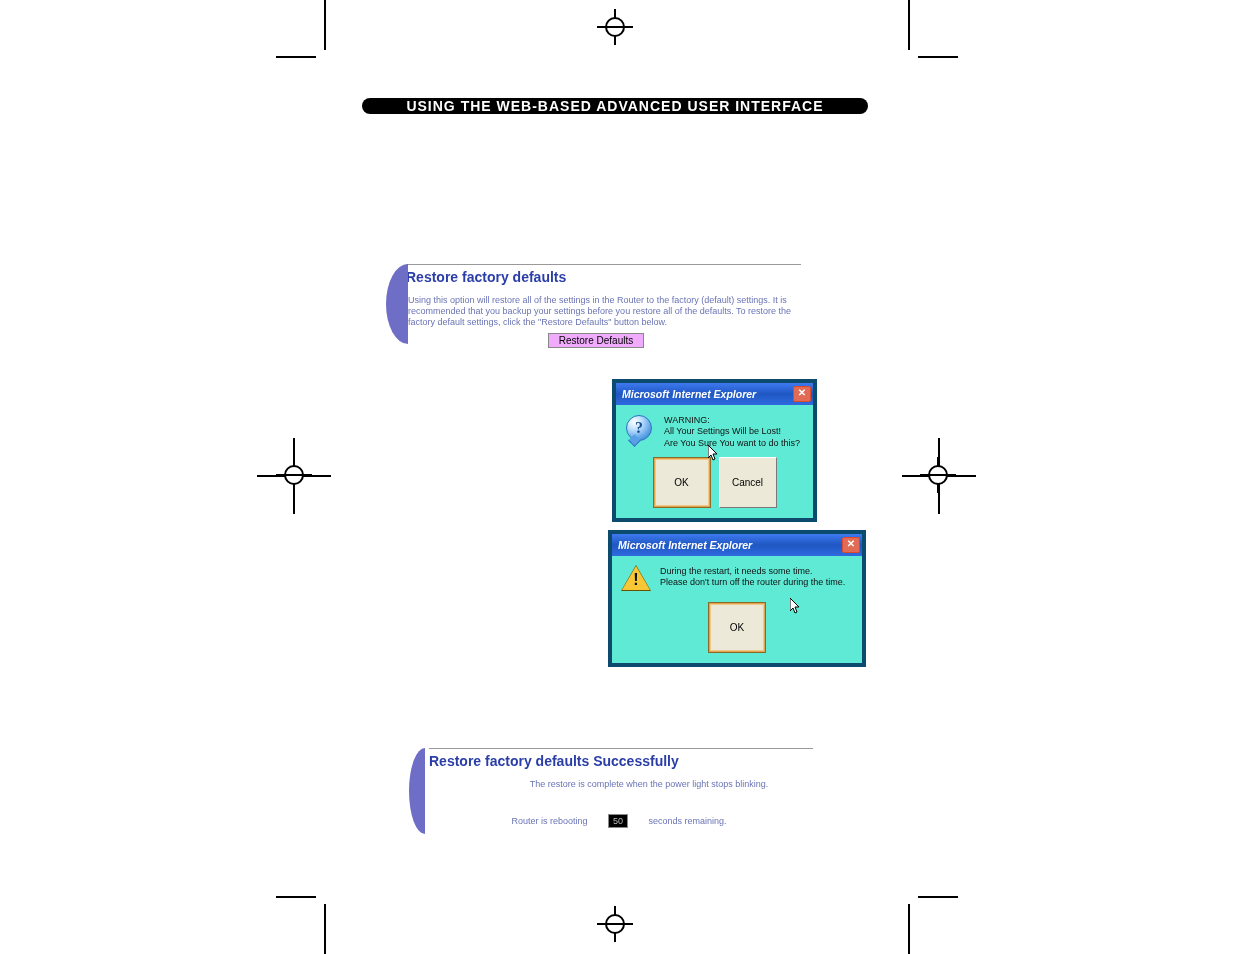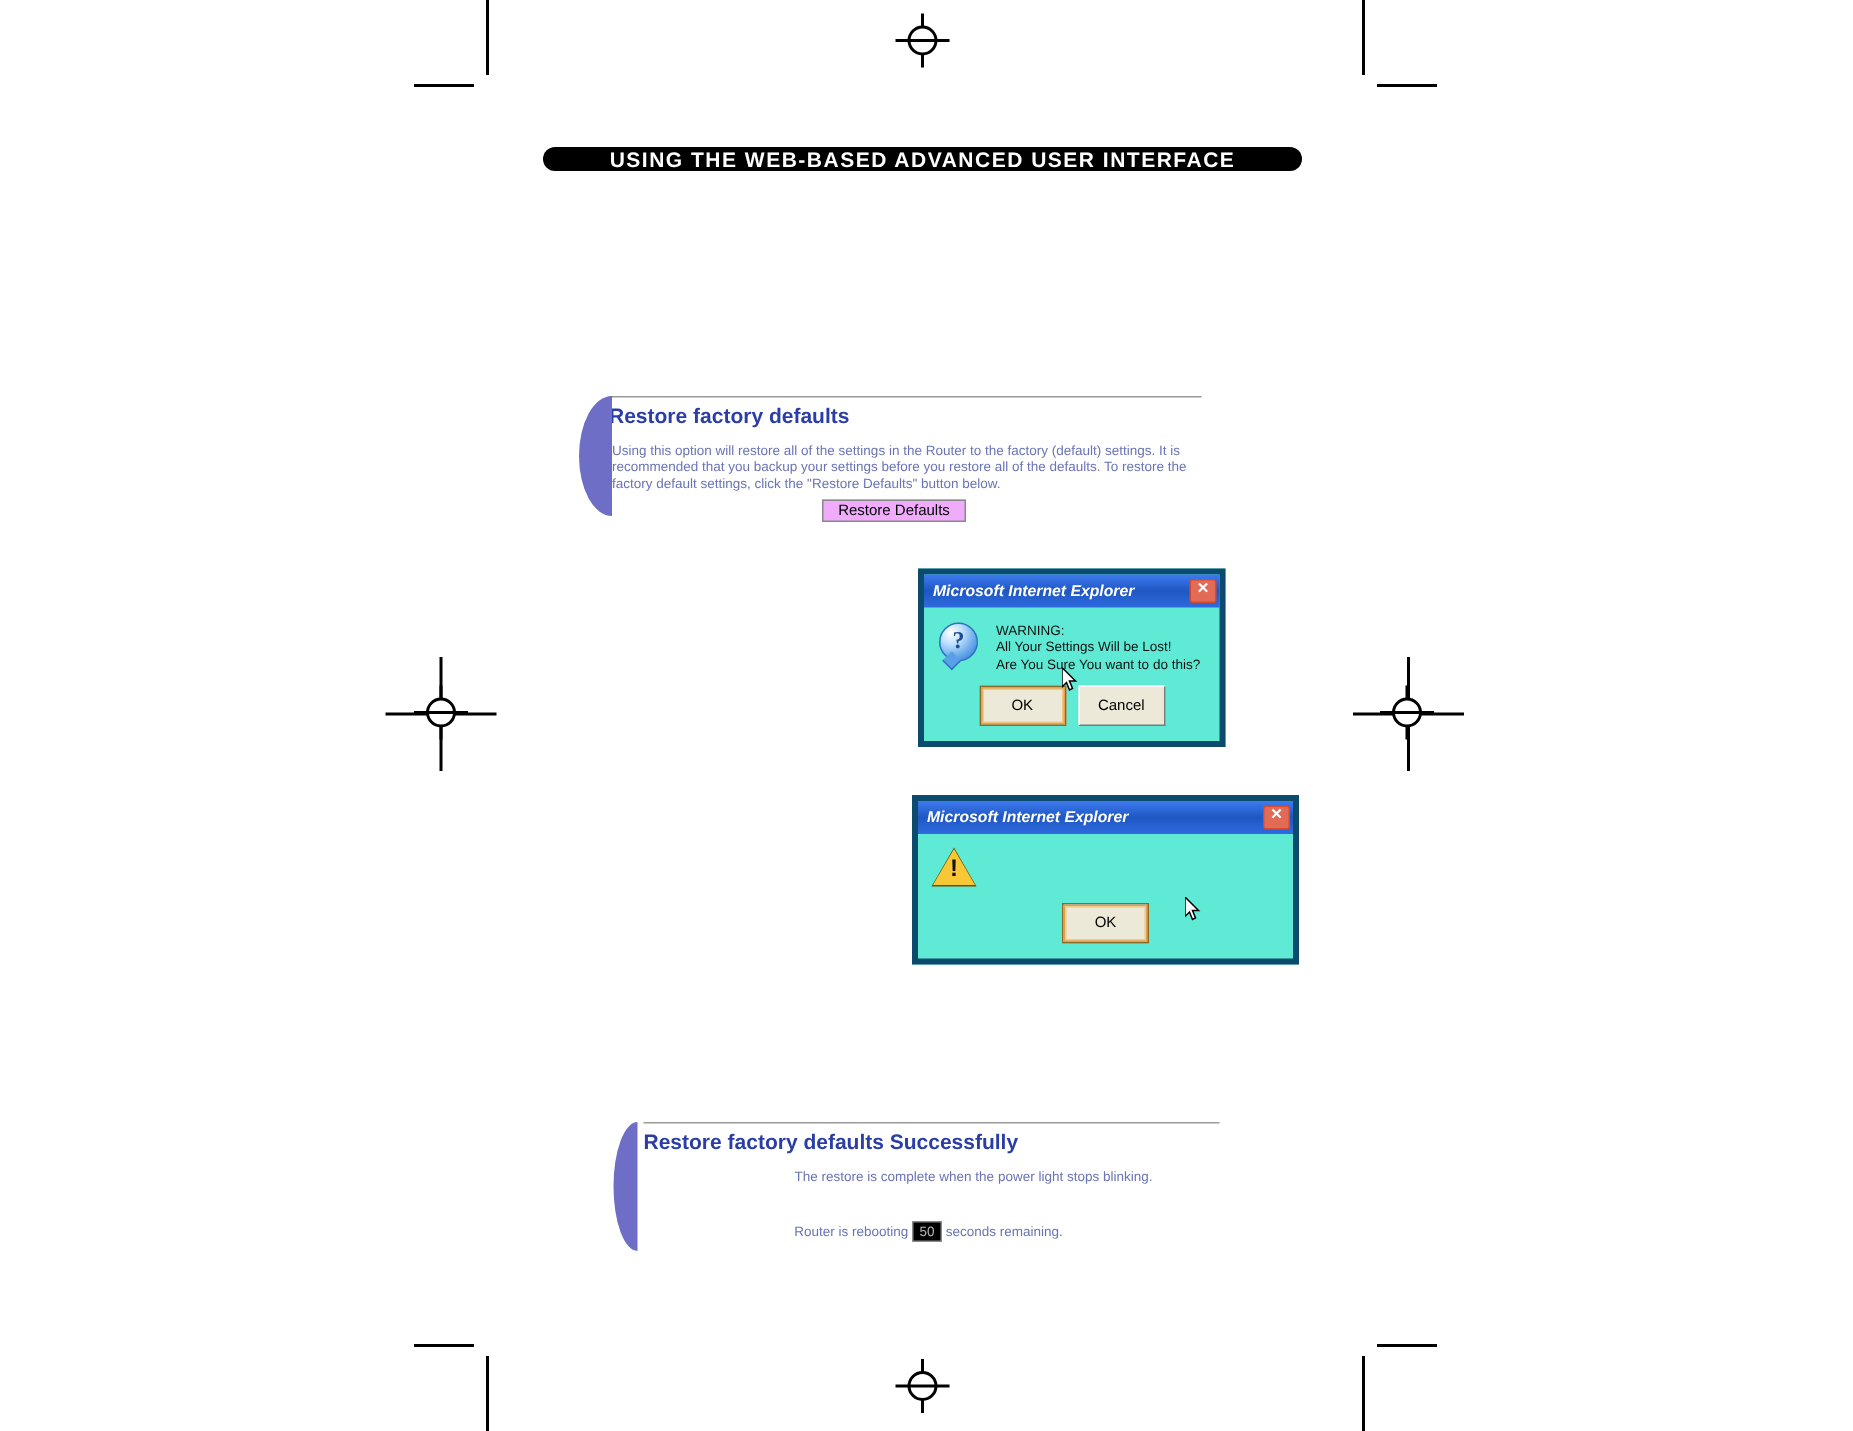--- a/index.html
+++ b/index.html
@@ -78,21 +78,21 @@
   .restore-btn {
     display: block; margin: 4px auto 0 auto;
     font-size: 10px; padding: 1px 10px;
     background: #f0abfc; border: 1px solid #888;
     font-family: Arial, sans-serif;
   }
 
   .countdown-line { color: #6a74b5; font-size: 9px; margin-top: 24px; text-align: center;}
   .countdown-box {
     display: inline-block; border: 1px solid #8a8a8a; background: #000000;
-    padding: 1px 4px; font-size: 9px; color: #b9b9b9; margin: 0 0;
+    padding: 1px 4px; font-size: 9px; color: #b9b9b9; margin: 0 18px;
   }
 
   
   .dlg {
     position: absolute;
     border: 4px solid #0c4a6e;
     background: #5eead4;
     box-shadow: 0 0 0 rgba(0,0,0,0);
     font-family: Tahoma, Arial, sans-serif;
   }
@@ -120,21 +120,21 @@
     display: flex; gap: 10px;
     font-size: 9px; color: #111;
   }
   .dlg-body .msg { line-height: 1.25; }
   .dlg-buttons {
     display: flex; justify-content: center; gap: 8px;
     padding: 0 10px 10px 10px;
     position: relative;
   }
   .xp-btn {
-    min-width: 58px; padding: 7px 10px; font-size: 10px;
+    min-width: 58px; padding: 19px 10px; font-size: 10px;
     background: #ece9d8;
     border-top: 1px solid #fff; border-left: 1px solid #fff;
     border-right: 1px solid #7a7a7a; border-bottom: 1px solid #7a7a7a;
     font-family: Tahoma, Arial, sans-serif;
   }
   .xp-btn.default {
     box-shadow: 0 0 0 1px #e0a24a inset, 0 0 0 2px #f2c888 inset;
     border: 1px solid #8a6a2a;
   }
 
@@ -261,20 +261,24 @@
     <span>Microsoft Internet Explorer</span>
     <div class="dlg-close">
       <span>✕</span>
     </div>
   </div>
   <div class="dlg-body">
     <div class="icon-w">
       <div class="tri-border"></div>
         <div class="tri"></div>
       <div class="bang">!</div>
+    </div>
+    <div class="msg">
+      <div>During the restart, it needs some time.</div>
+      <div>Please don't turn off the router during the time.</div>
     </div>
   </div>
   <div class="dlg-buttons">
     <button class="xp-btn default">OK</button>
     <div class="cursor" style="left:178px; top:-4px;">
       <svg viewBox="0 0 11 17" width="11" height="17">
           <path d="M0 0 L0 13 L3 10 L5 15 L7 14 L5 9 L9 9 Z" fill="#fff" stroke="#000" stroke-width="1"></path>
         </svg>
     </div>
   </div>

